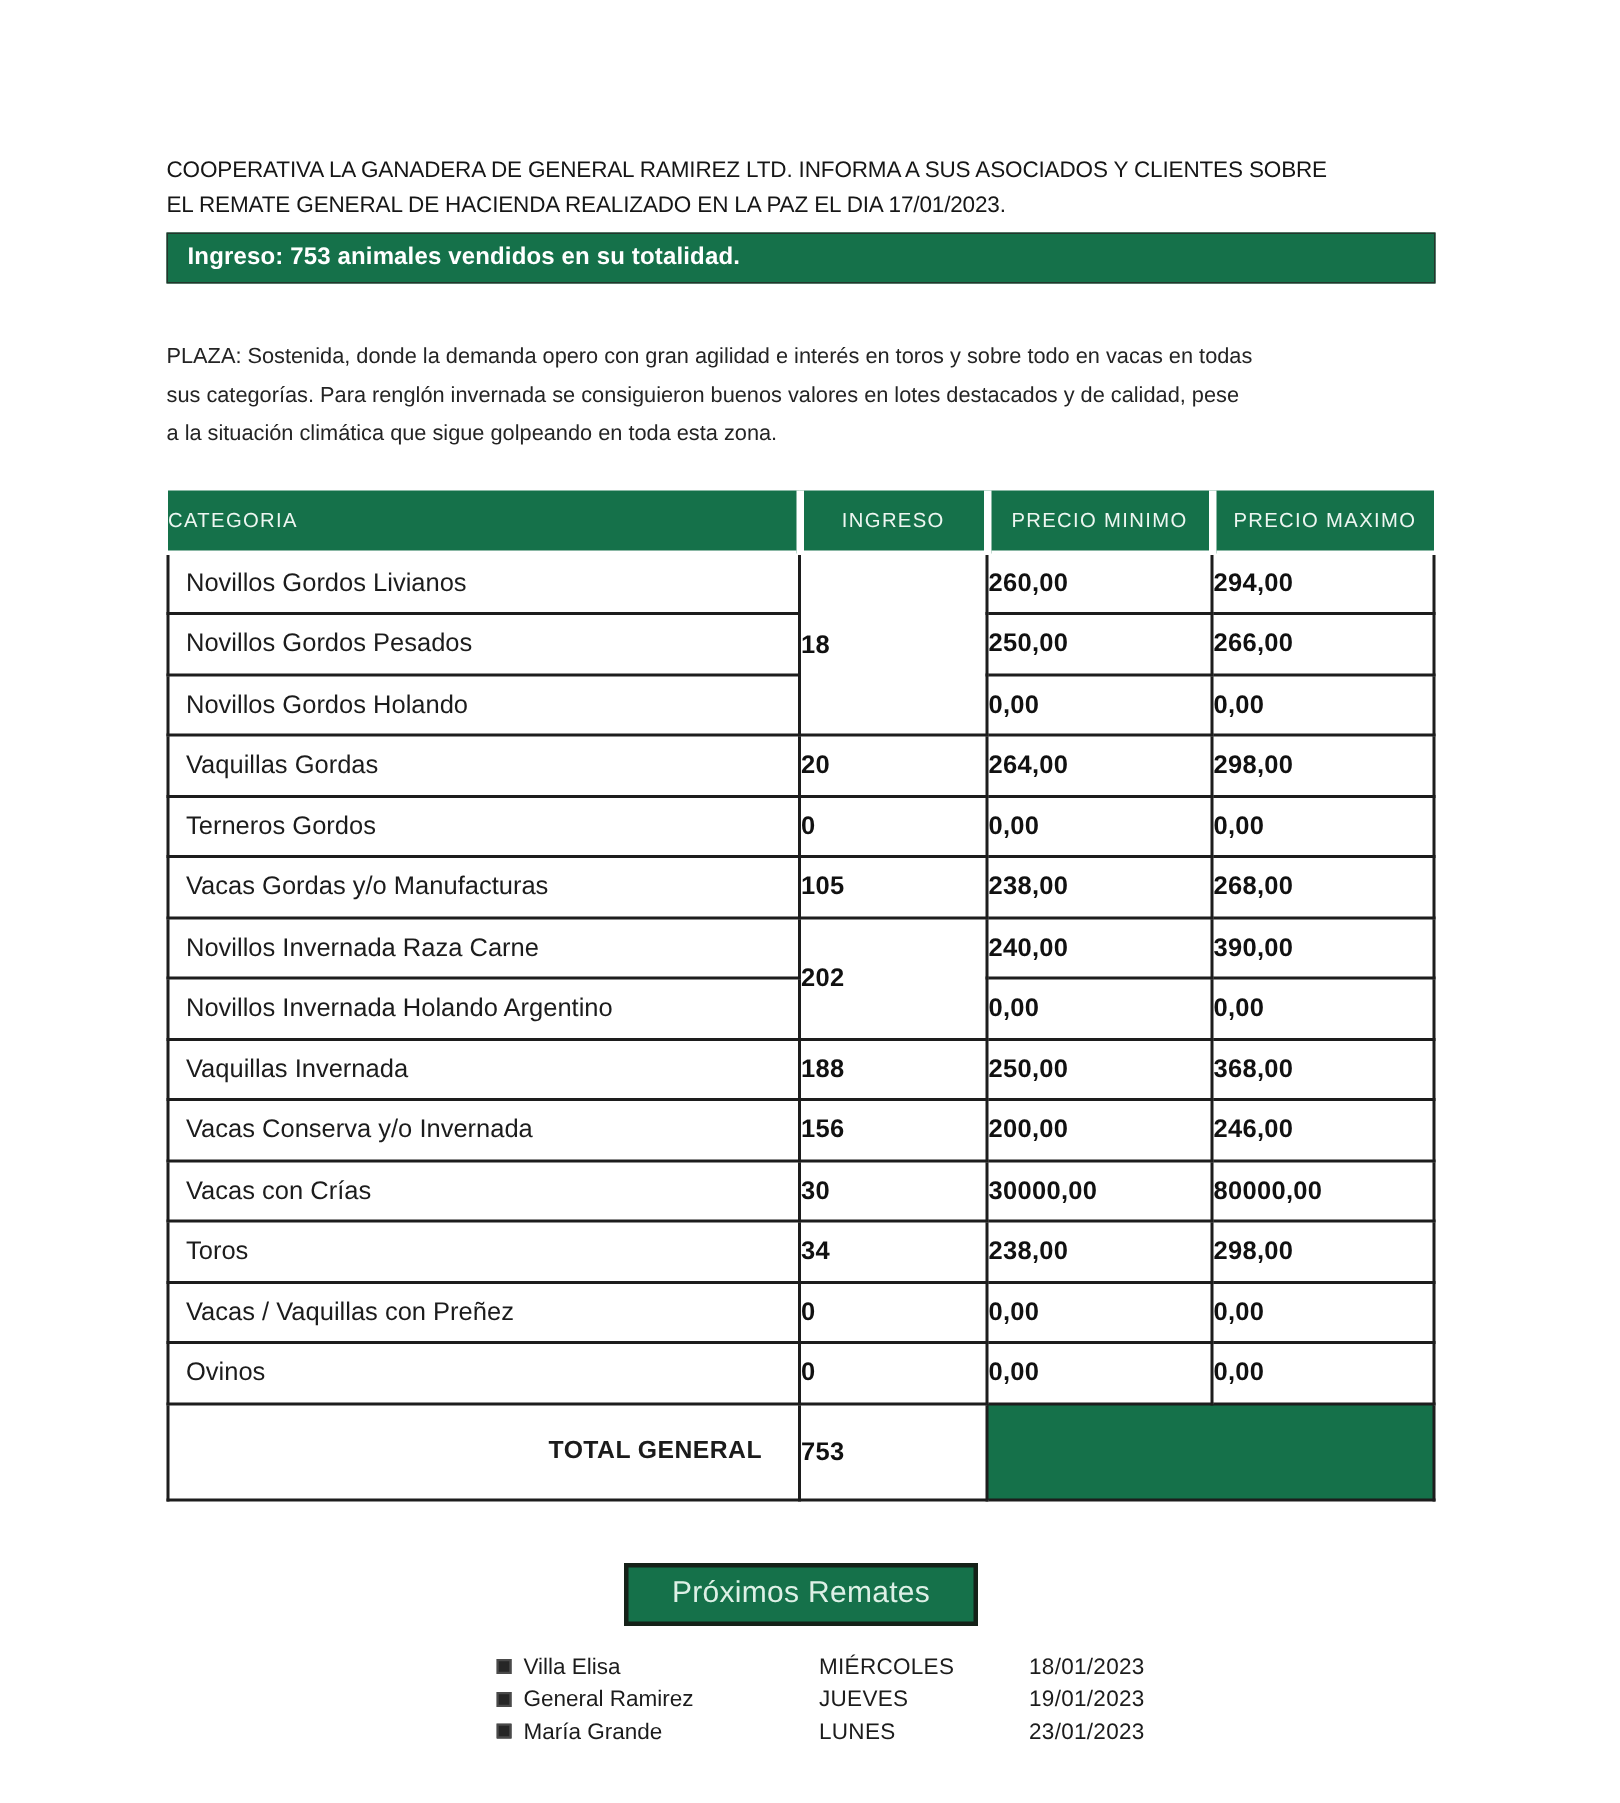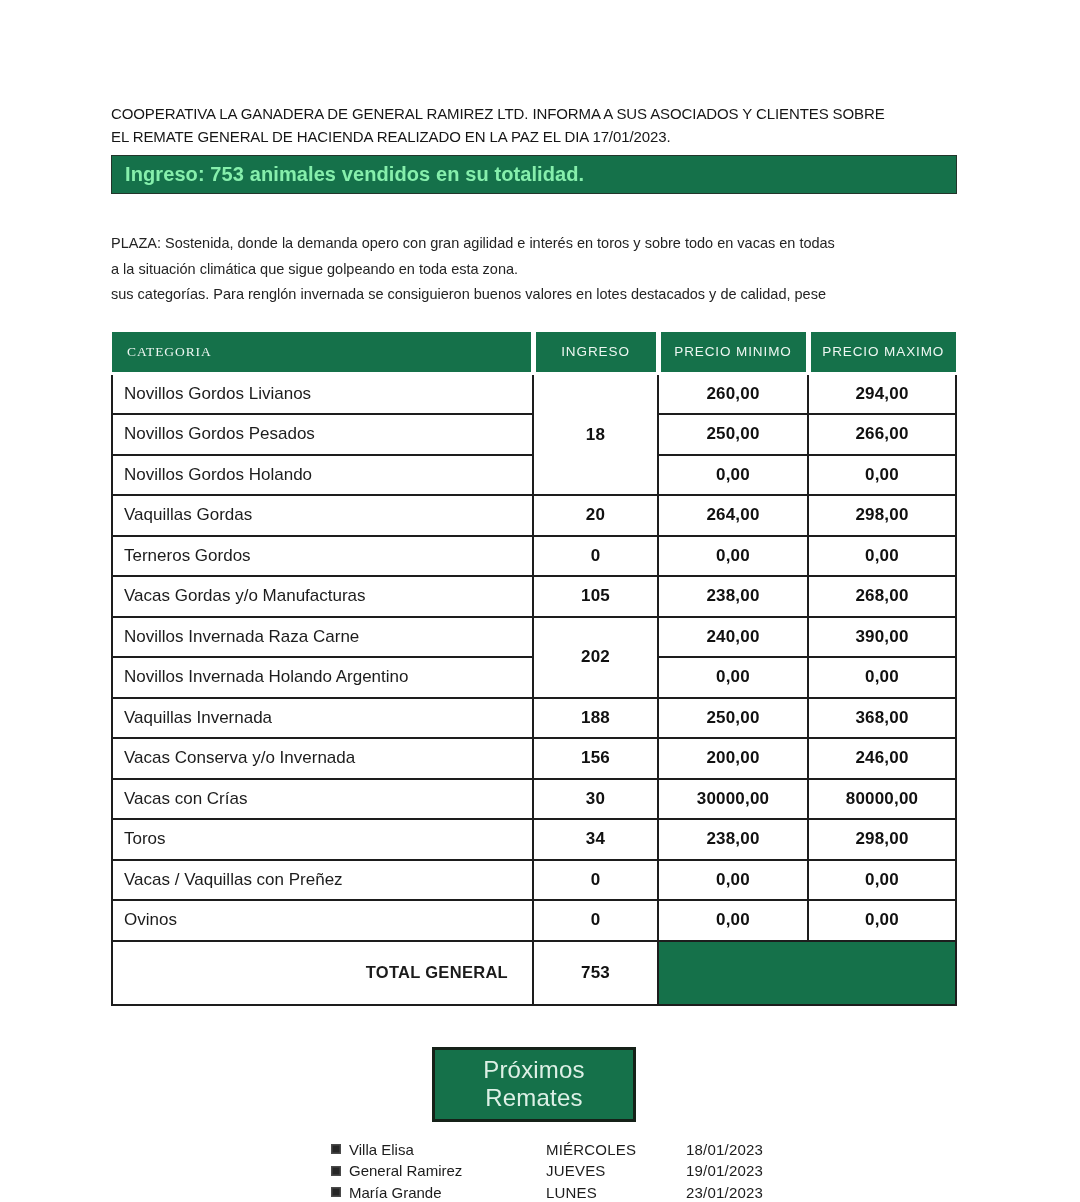--- a/index.html
+++ b/index.html
@@ -24,22 +24,22 @@
     letter-spacing: -0.1px;
     color: #161616;
     white-space: nowrap;
   }
 
   
   .ingreso-banner {
     margin-top: 7px;
     background: var(--green);
     border: 1px solid #23352b;
-    color: #86efac;
-    font-size: 20px;
+    color: #ffffff;
+    font-size: 16px;
     font-weight: bold;
     padding: 7px 0 7px 13px;
     letter-spacing: 0.1px;
   }
 
   
   .plaza { margin-top: 37px; }
   .plaza-line {
     font-size: 14.5px;
     line-height: 25.5px;
@@ -62,51 +62,51 @@
   table.report th {
     background: var(--green);
     color: #edf6f1;
     font-weight: normal;
     font-size: 13.5px;
     letter-spacing: 0.9px;
     height: 42px;
     border-bottom: 3px solid #ffffff;
     text-align: center;
   }
-  table.report th.cat { text-align: left; padding-left: 15px; font-family: Liberation Serif, serif; }
+  table.report th.cat { text-align: left; padding-left: 0; }
   table.report th + th { border-left: 5px solid #ffffff; }
 
   table.report td {
     border: 2px solid #1d1d1d;
     height: 40.5px;
     font-size: 17px;
     vertical-align: middle;
   }
   td.cat { text-align: left; padding-left: 11px; color: #1c1c1c; }
-  td.num { text-align: center; font-weight: bold; color: #111; letter-spacing: 0.2px; }
+  td.num { text-align: left; font-weight: bold; color: #111; letter-spacing: 0.2px; }
 
   tr.total td { height: 64px; }
   tr.total td.label {
     text-align: right;
     padding-right: 24px;
     font-weight: bold;
     font-size: 16.5px;
     letter-spacing: 0.3px;
   }
   td.total-green { background: var(--green); }
 
   
   .proximos-btn {
     margin: 41px auto 0 auto;
-    width: 204px;
+    width: 236px;
     background: var(--green);
     border: 3px solid #152118;
     color: #ddf0e6;
     text-align: center;
-    font-size: 24px;
+    font-size: 20px;
     padding: 6px 0 7px 0;
     letter-spacing: 0.2px;
   }
   .schedule { margin-top: 17px; margin-left: 220px; }
   .sched-row {
     display: grid;
     grid-template-columns: 215px 118px auto;
     align-items: center;
     height: 21.5px;
     font-size: 15px;
@@ -131,22 +131,22 @@
 
   <div>
     <div class="intro-line">COOPERATIVA LA GANADERA DE GENERAL RAMIREZ LTD. INFORMA A SUS ASOCIADOS Y CLIENTES SOBRE</div>
     <div class="intro-line">EL REMATE GENERAL DE HACIENDA REALIZADO EN LA PAZ EL DIA 17/01/2023.</div>
   </div>
 
   <div class="ingreso-banner">Ingreso: 753 animales vendidos en su totalidad.</div>
 
   <div class="plaza">
     <div class="plaza-line">PLAZA: Sostenida, donde la demanda opero con gran agilidad e interés en toros y sobre todo en vacas en todas</div>
+    <div class="plaza-line">sus categorías. Para renglón invernada se consiguieron buenos valores en lotes destacados y de calidad, pese</div>
     <div class="plaza-line">a la situación climática que sigue golpeando en toda esta zona.</div>
-    <div class="plaza-line">sus categorías. Para renglón invernada se consiguieron buenos valores en lotes destacados y de calidad, pese</div>
   </div>
 
   <table class="report">
     <colgroup>
       <col class="c-cat">
         <col class="c-ing">
         <col class="c-min">
         <col class="c-max">
     </colgroup>
     <thead>

